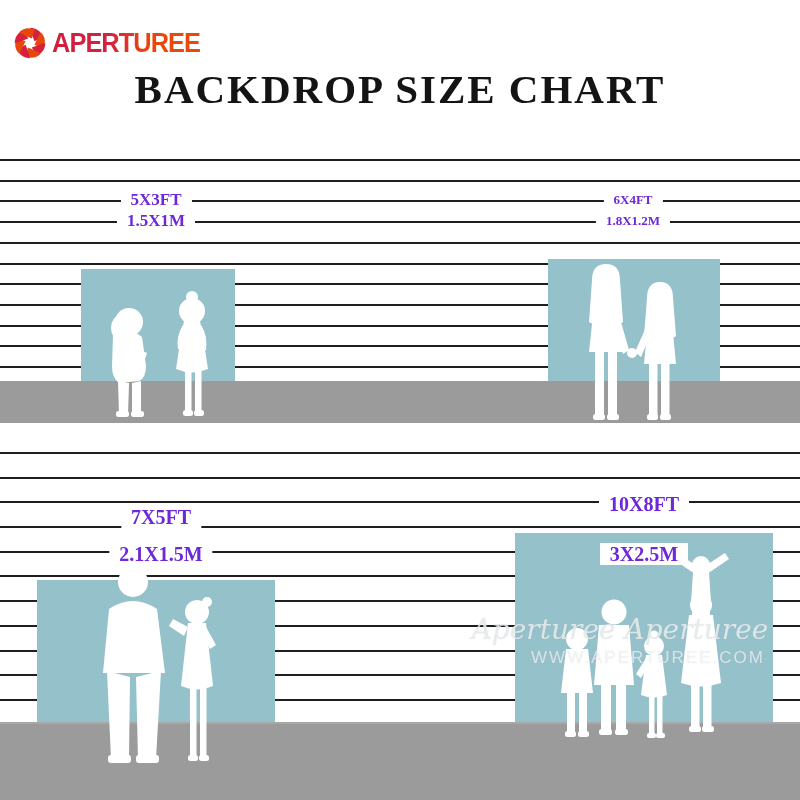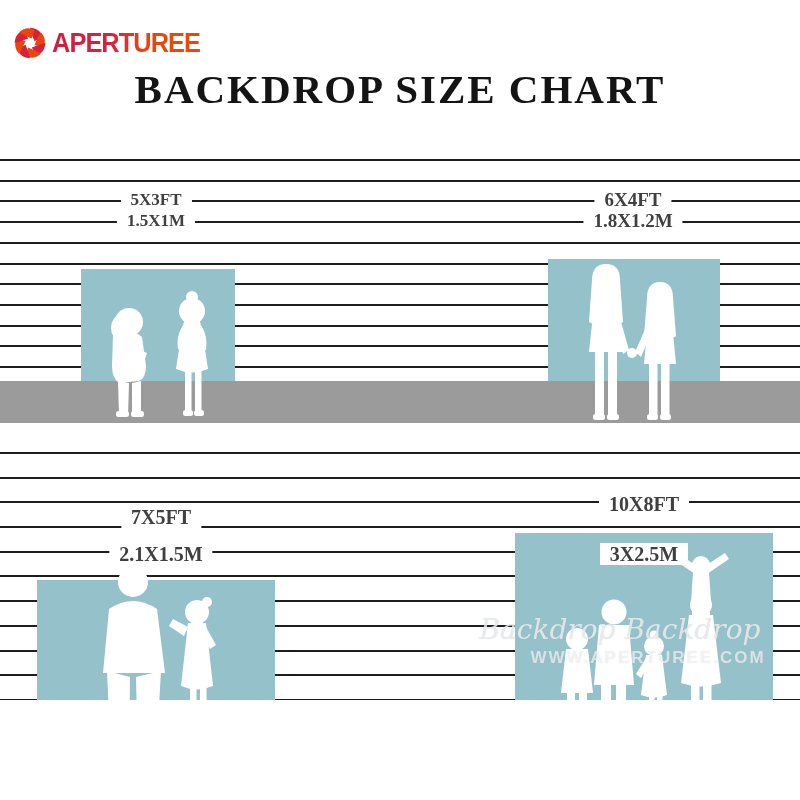--- a/index.html
+++ b/index.html
@@ -1,16 +1,16 @@
 <!DOCTYPE html>
 <html><head>
 <meta charset="utf-8">
 <style>
   html,body{margin:0;padding:0;background:#fff;}
-  .canvas{position:relative;width:800px;height:700px;background:#ffffff;overflow:hidden;
+  .canvas{position:relative;width:800px;height:800px;background:#ffffff;overflow:hidden;
           font-family:"Liberation Serif",serif;}
 
   
   .lines{position:absolute;left:0;width:800px;z-index:0;}
   .lines-upper{top:159px;height:209px;
     background:repeating-linear-gradient(to bottom,#1e1e1e 0px,#1e1e1e 2px,transparent 2px,transparent 20.7px);}
   .lines-lower{top:452px;height:250px;
     background:repeating-linear-gradient(to bottom,#1e1e1e 0px,#1e1e1e 2px,transparent 2px,transparent 24.7px);}
 
   
@@ -21,25 +21,25 @@
   
   .backdrop{position:absolute;background:#95c1cb;z-index:2;}
   .bd-5x3 {left:81px; top:269px;width:154px;height:112px;}
   .bd-6x4 {left:548px;top:259px;width:172px;height:122px;}
   .bd-7x5 {left:37px; top:580px;width:238px;height:142px;}
   .bd-10x8{left:515px;top:533px;width:258px;height:189px;}
 
   
   .size-label{position:absolute;transform:translateX(-50%);display:flex;
     flex-direction:column;align-items:center;z-index:4;text-align:right;
-    font-weight:700;color:#404040;white-space:nowrap;}
+    font-weight:700;color:#6d28d9;white-space:nowrap;}
   .size-label .row{background:#ffffff;padding:0 10px;display:block;}
   .sl-5x3 {left:156px;top:190px;font-size:17px;}
   .sl-5x3 .row,.sl-6x4 .row{line-height:20.7px;height:20.7px;}
-  .sl-6x4 {left:633px;top:190px;font-size:19px;}
+  .sl-6x4 {left:633px;top:190px;font-size:13px;}
   .sl-7x5 {left:161px;top:493px;font-size:20px;}
   .sl-7x5 .row{line-height:24.7px;height:24.7px;margin-top:12px;}
   .sl-10x8{left:644px;top:465px;font-size:20px;}
   .sl-10x8 .row{line-height:22px;height:22px;margin-top:28px;}
 
   
   .logo{position:absolute;left:12px;top:25px;display:flex;align-items:center;gap:4px;z-index:5;}
   .logo svg{display:block;}
   .logo-text{font-family:"Liberation Sans",sans-serif;font-weight:800;font-size:27px;
     letter-spacing:-1px;transform:scaleX(0.94);transform-origin:left center;
@@ -54,21 +54,21 @@
   .sil *{fill:#ffffff;}
   .g1{left:95px;top:288px;}
   .g2{left:575px;top:262px;}
   .g3{left:95px;top:565px;}
   .g4{left:550px;top:552px;}
 
   
   .wm{position:absolute;transform:translateX(-50%);z-index:6;white-space:nowrap;}
   .wm-script{left:620px;top:613px;font-family:"DejaVu Serif",serif;font-style:italic;
     font-size:28px;color:rgba(233,236,237,0.85);text-shadow:0 0 1px rgba(170,175,177,0.35);}
-  .wm-url{left:648px;top:648px;font-family:"Liberation Sans",sans-serif;font-weight:700;
+  .wm-url{left:648px;top:648px;font-family:"Liberation Sans",sans-serif;font-weight:400;
     font-size:17px;letter-spacing:2px;color:rgba(255,255,255,0.6);
     text-shadow:0 0 1px rgba(170,175,177,0.45);}
 </style>
 </head>
 <body>
 
 <div class="canvas">
 
   <div class="lines lines-upper"></div>
   <div class="lines lines-lower"></div>
@@ -221,16 +221,16 @@
       <rect x="154" y="50" width="6" height="33"></rect>
       <circle cx="151" cy="53" r="11"></circle>
       <path d="M139,63 L163,63 L171,131 Q151,138 131,131 Z"></path>
       <rect x="141" y="131" width="8.5" height="45"></rect>
       <rect x="153" y="131" width="8.5" height="45"></rect>
       <rect x="139" y="174" width="12" height="6" rx="2.5"></rect>
       <rect x="152" y="174" width="12" height="6" rx="2.5"></rect>
     </g>
   </svg>
 
-  <div class="wm wm-script">Backdrop Backdrop</div>
+  <div class="wm wm-script">Aperturee Aperturee</div>
   <div class="wm wm-url">WWW.APERTUREE.COM</div>
 
 </div>
 
 </body></html>

